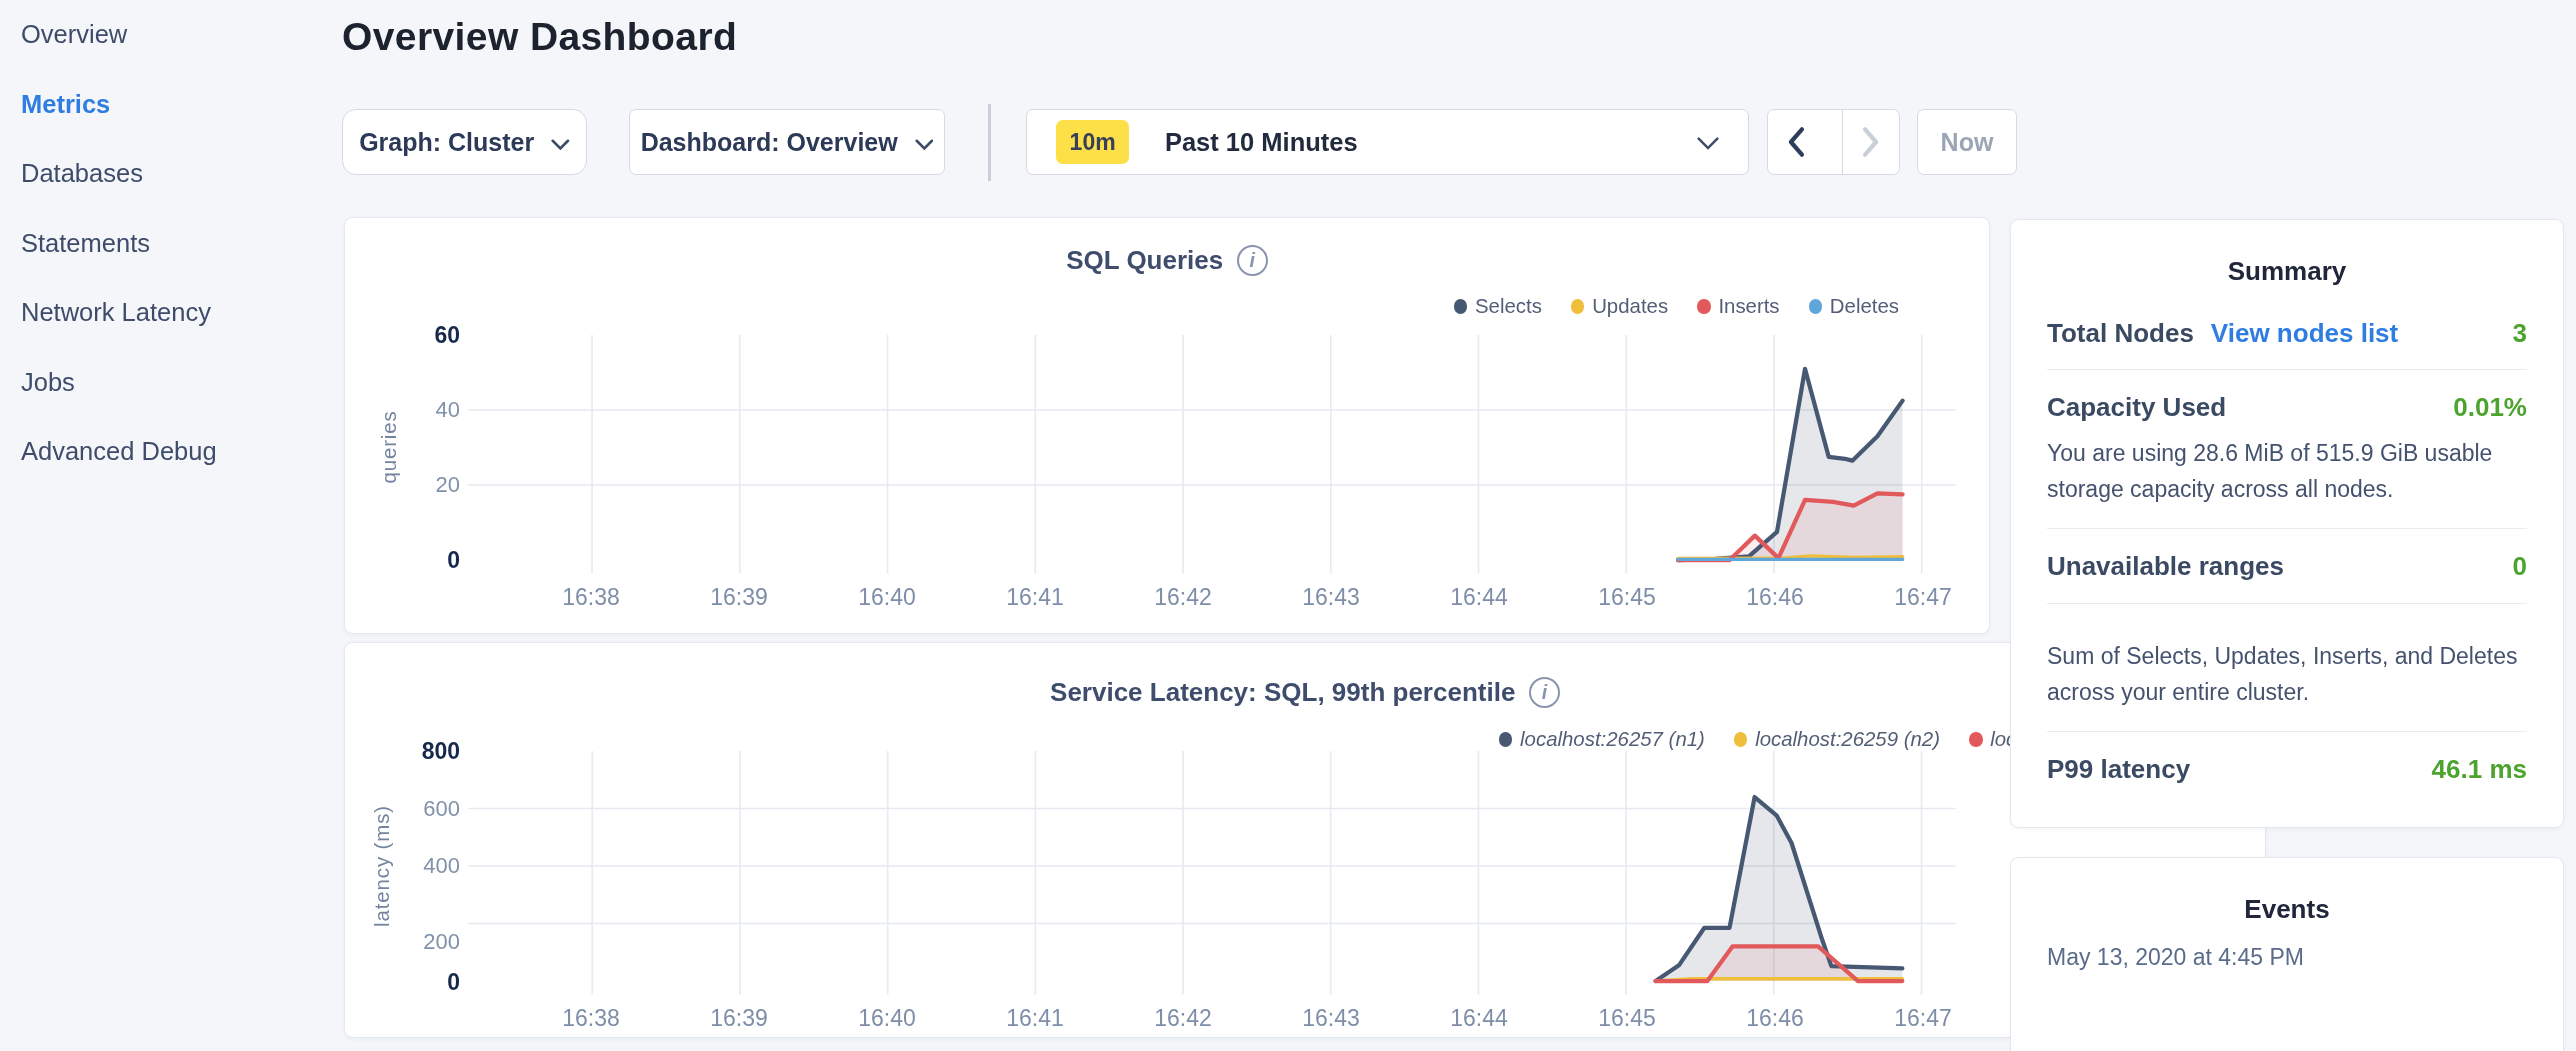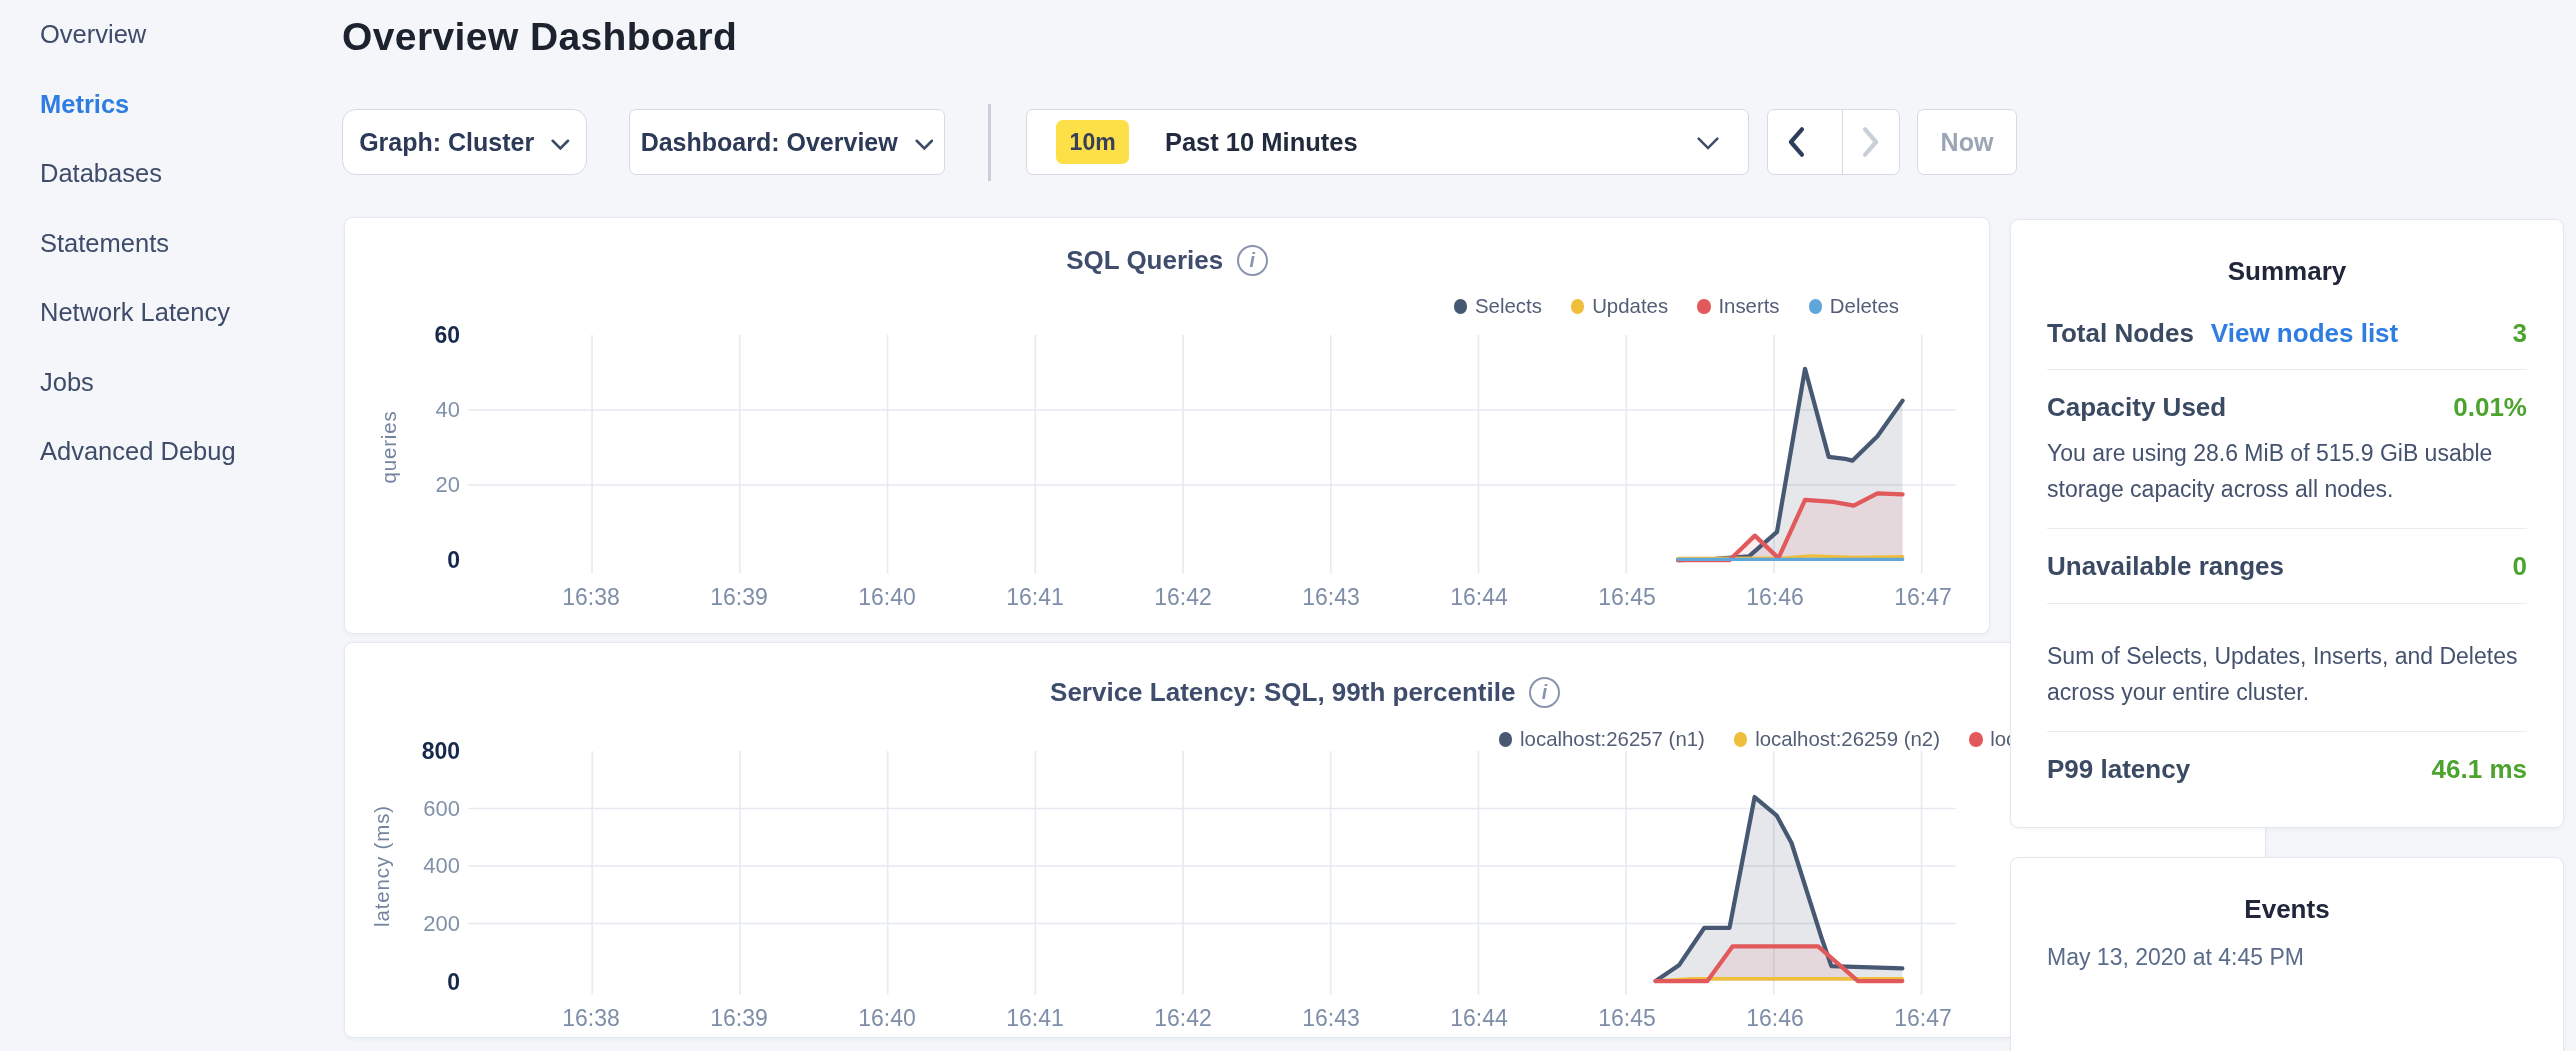--- a/index.html
+++ b/index.html
@@ -4,21 +4,21 @@
 <style>
   * { margin:0; padding:0; box-sizing:border-box; }
   html,body { width:2576px; height:1051px; overflow:hidden; }
   body {
     background:#f4f6f9;
     font-family:"Liberation Sans", sans-serif;
     color:#3e4c6a;
     position:relative;
   }
   
-  .sidebar { position:absolute; left:0; top:0; width:340px; height:1051px; padding:12px 0 0 40px; }
+  .sidebar { position:absolute; left:0; top:0; width:340px; height:1051px; padding:12px 0 0 21px; }
   .nav-item {
     height:44px; line-height:44px; margin-bottom:25.5px;
     font-size:25.5px; font-weight:500; color:#3e4c6a; cursor:pointer; white-space:nowrap;
   }
   .nav-item.active { color:#2f7de1; font-weight:700; }
   
   .page-title {
     position:absolute; left:342px; top:15.3px;
     font-size:39px; font-weight:600; color:#1c222e; letter-spacing:0.4px;
   }
@@ -207,21 +207,21 @@
     <span class="xtick" style="left: 1282px; top: 366px;">16:45</span>
     <span class="xtick" style="left: 1430px; top: 366px;">16:46</span>
     <span class="xtick" style="left: 1578px; top: 366px;">16:47</span>
   </section>
 
 <section class="card card-chart2">
   <div class="chart-title-row" style="top:34px;">
     <span class="chart-title">Service Latency: SQL, 99th percentile</span>
     <span class="info-icon">i</span>
   </div>
-  <div class="legend" style="top:85px;">
+  <div class="legend" style="top:85px;font-style:italic;">
       <span class="legend-item">
         <span class="legend-dot" style="background: rgb(71, 88, 114);"></span>
         <span class="legend-label">localhost:26257 (n1)</span>
       </span>
       <span class="legend-item">
         <span class="legend-dot" style="background: rgb(239, 190, 58);"></span>
         <span class="legend-label">localhost:26259 (n2)</span>
       </span>
       <span class="legend-item">
         <span class="legend-dot" style="background: rgb(226, 89, 92);"></span>
@@ -243,21 +243,21 @@
       <line x1="-12" x2="1740" y1="203.25" y2="203.25" stroke="#e5e9f0" stroke-width="2"></line>
       <line x1="-12" x2="1740" y1="135.5" y2="135.5" stroke="#e5e9f0" stroke-width="2"></line>
       <line x1="-12" x2="1740" y1="67.75" y2="67.75" stroke="#e5e9f0" stroke-width="2"></line>
       <path d="M1386.8 271.0 L1414.6 252.0 L1444.2 208.3 L1473.8 208.3 L1503.4 54.2 L1529.5 76.2 L1546.9 108.4 L1581.7 218.5 L1593.8 253.4 L1630.4 254.7 L1677.4 256.1 L1677.4 271 L1386.8 271 Z" fill="rgba(71,88,114,0.14)" stroke="none"></path>
       <path d="M1386.8 271.0 L1447.7 271.0 L1477.3 230.3 L1578.2 230.3 L1625.2 271.0 L1677.4 271.0 L1677.4 271 L1386.8 271 Z" fill="rgba(226,89,92,0.10)" stroke="none"></path>
       <path d="M1386.8 271.0 L1414.6 252.0 L1444.2 208.3 L1473.8 208.3 L1503.4 54.2 L1529.5 76.2 L1546.9 108.4 L1581.7 218.5 L1593.8 253.4 L1630.4 254.7 L1677.4 256.1" fill="none" stroke="#475872" stroke-width="5" stroke-linejoin="round" stroke-linecap="round"></path>
       <path d="M1386.8 271.0 L1430.3 268.3 L1677.4 268.3" fill="none" stroke="#efbe3a" stroke-width="4" stroke-linejoin="round" stroke-linecap="round"></path>
       <path d="M1386.8 271.0 L1447.7 271.0 L1477.3 230.3 L1578.2 230.3 L1625.2 271.0 L1677.4 271.0" fill="none" stroke="#e2595c" stroke-width="5" stroke-linejoin="round" stroke-linecap="round"></path>
     </svg>
 <span class="ytick edge" style="left: 37px; top: 326px;">0</span>
-    <span class="ytick" style="left: 37px; top: 268px;">200</span>
+    <span class="ytick" style="left: 37px; top: 286px;">200</span>
     <span class="ytick" style="left: 37px; top: 210px;">400</span>
     <span class="ytick" style="left: 37px; top: 153px;">600</span>
     <span class="ytick edge" style="left: 37px; top: 95px;">800</span>
     <span class="xtick" style="left: 246px; top: 362px;">16:38</span>
     <span class="xtick" style="left: 394px; top: 362px;">16:39</span>
     <span class="xtick" style="left: 542px; top: 362px;">16:40</span>
     <span class="xtick" style="left: 690px; top: 362px;">16:41</span>
     <span class="xtick" style="left: 838px; top: 362px;">16:42</span>
     <span class="xtick" style="left: 986px; top: 362px;">16:43</span>
     <span class="xtick" style="left: 1134px; top: 362px;">16:44</span>

